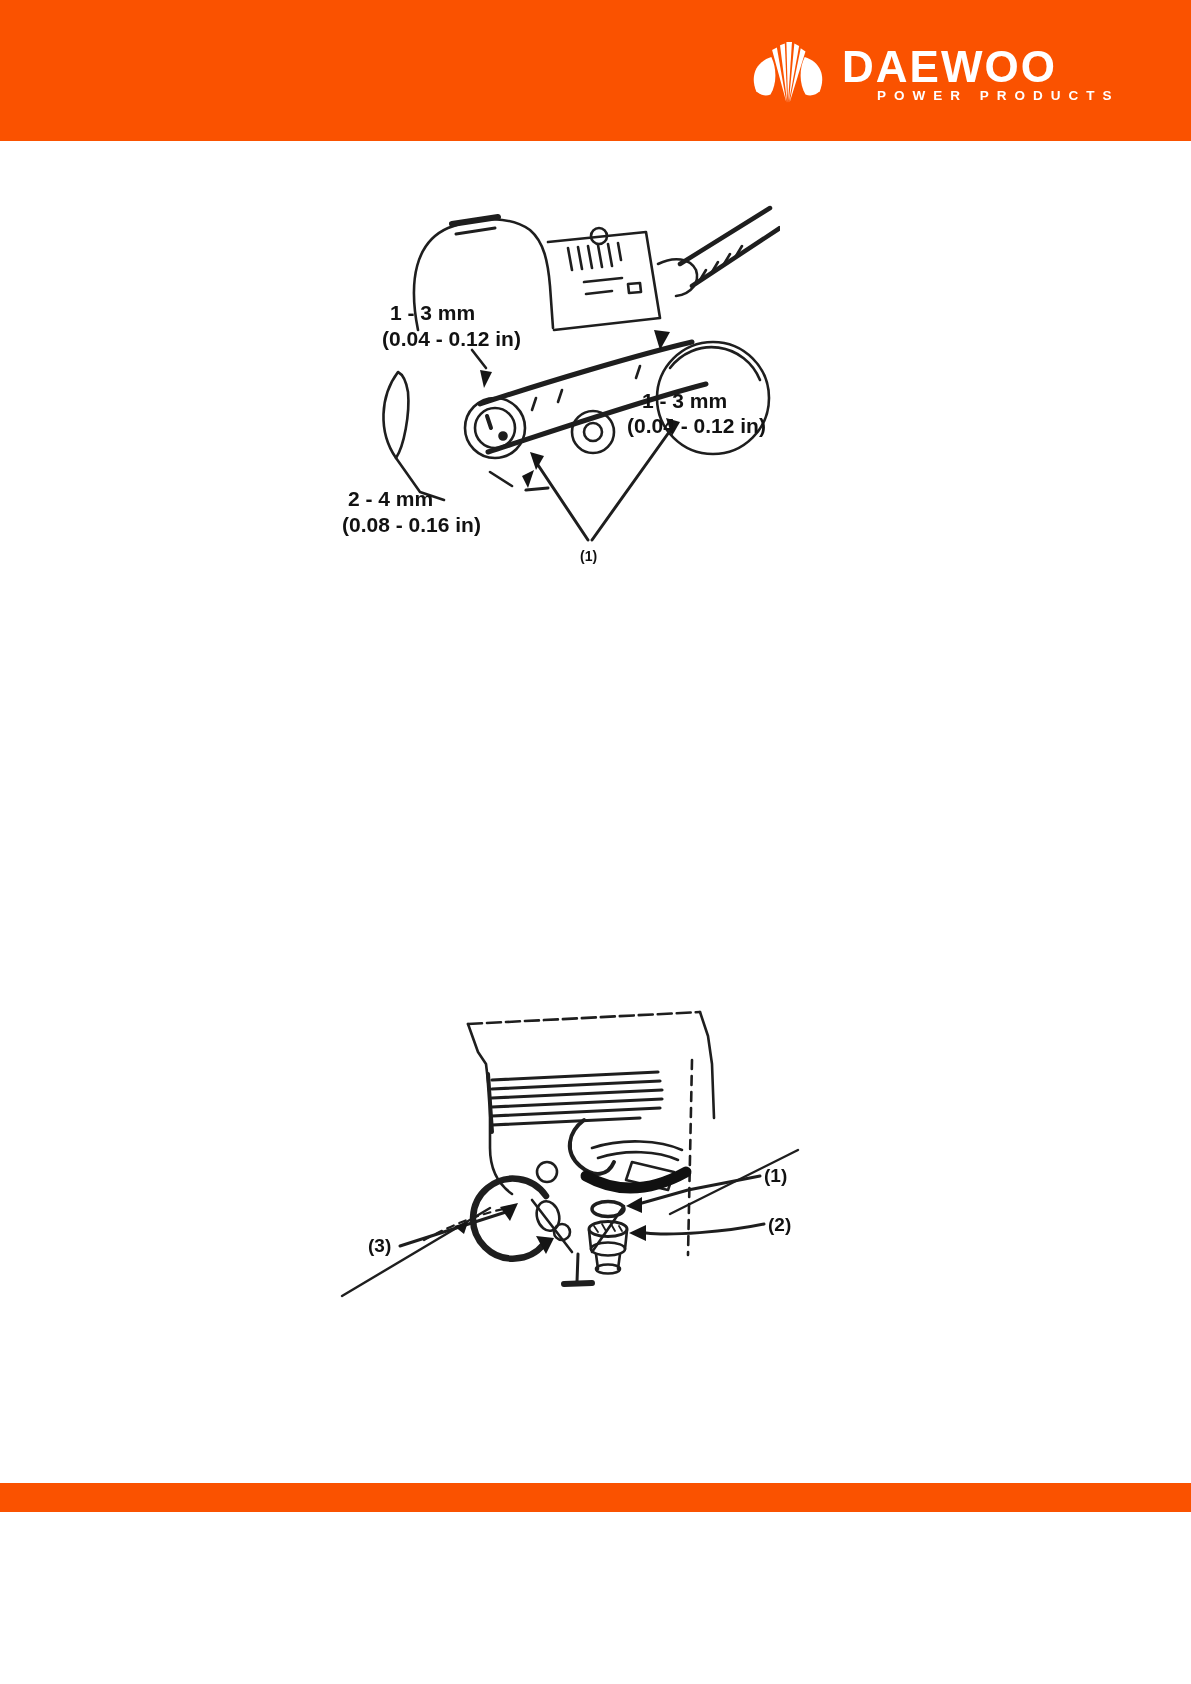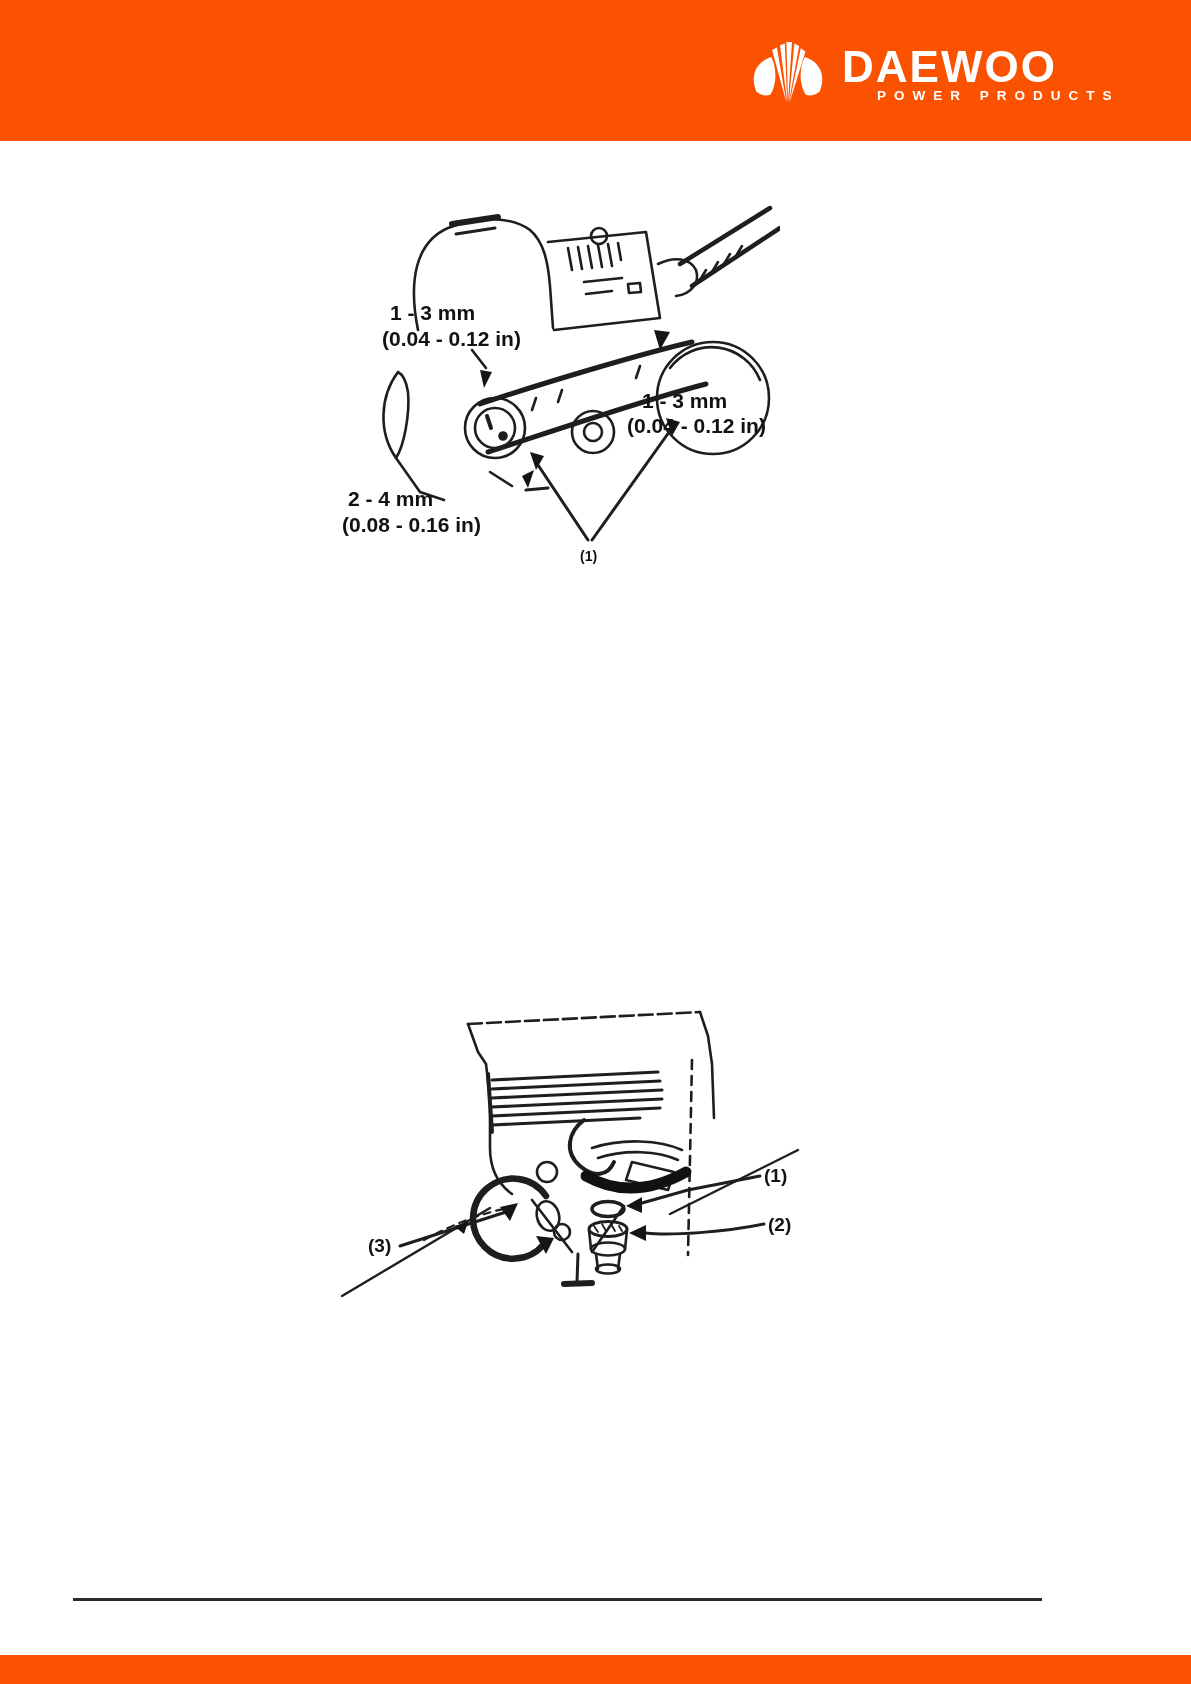--- a/index.html
+++ b/index.html
@@ -1,18 +1,18 @@
 <!DOCTYPE html>
 <html><head>
 <meta charset="utf-8">
 <style>
   * { margin:0; padding:0; box-sizing:border-box; }
   html,body { background:#ffffff; }
   .page {
-    position:relative; width:1191px; height:1684px;
+    position:relative; width:1191px; height:1512px;
     background:#ffffff; overflow:hidden;
     font-family:"Liberation Sans", sans-serif;
   }
   .header-bar {
     position:absolute; left:0; top:0; width:1191px; height:141px;
     background:#fa5200;
   }
   .logo-fan { position:absolute; left:748px; top:42px; width:80px; height:62px; }
   .brand-text {
     position:absolute; left:842px; top:42px;

